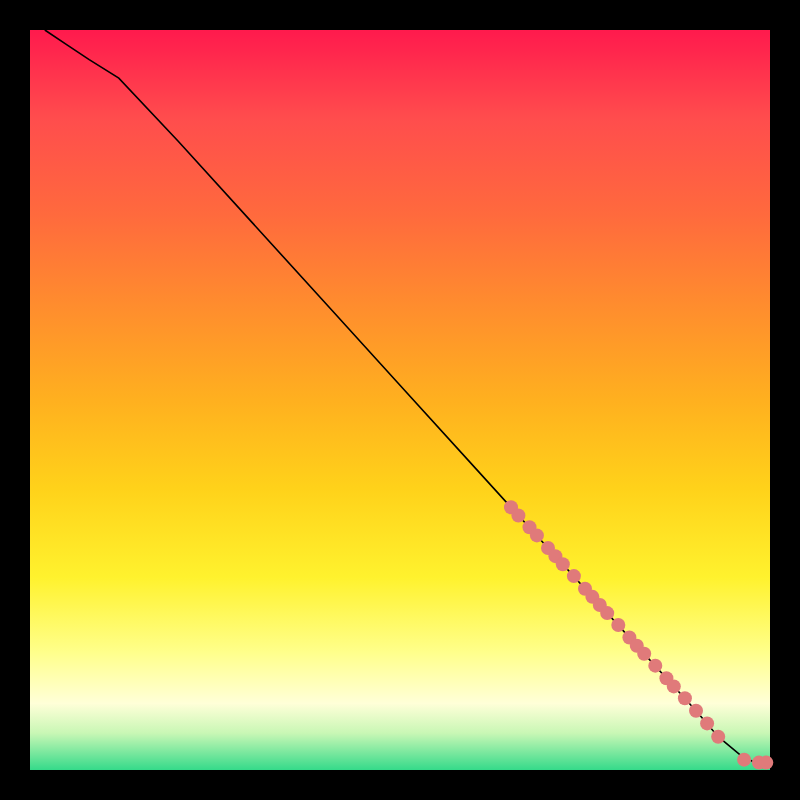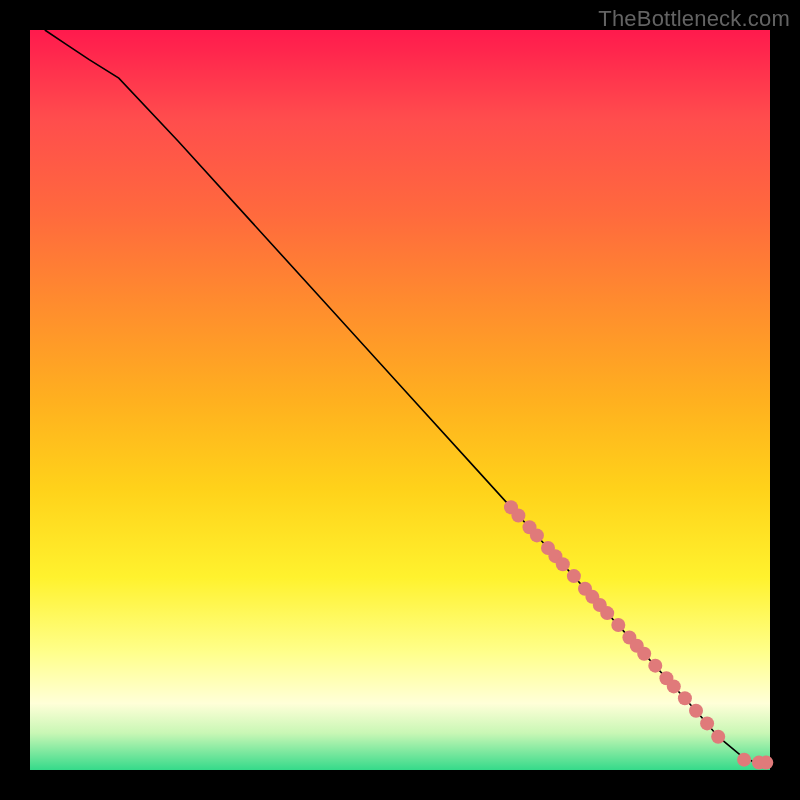--- a/index.html
+++ b/index.html
@@ -99,15 +99,14 @@
           <circle cx="666.00" cy="680.80" r="7" class="pt"></circle>
           <circle cx="677.10" cy="693.38" r="7" class="pt"></circle>
           <circle cx="688.20" cy="706.70" r="7" class="pt"></circle>
           <circle cx="714.10" cy="729.64" r="7" class="pt"></circle>
           <circle cx="728.90" cy="732.60" r="7" class="pt"></circle>
           <circle cx="736.30" cy="732.60" r="7" class="pt"></circle>
         </g>
     </svg>
   </div>
 
-  <div class="watermark">TheBottleneck.com</div>
 
 </div>
 
 </body></html>

